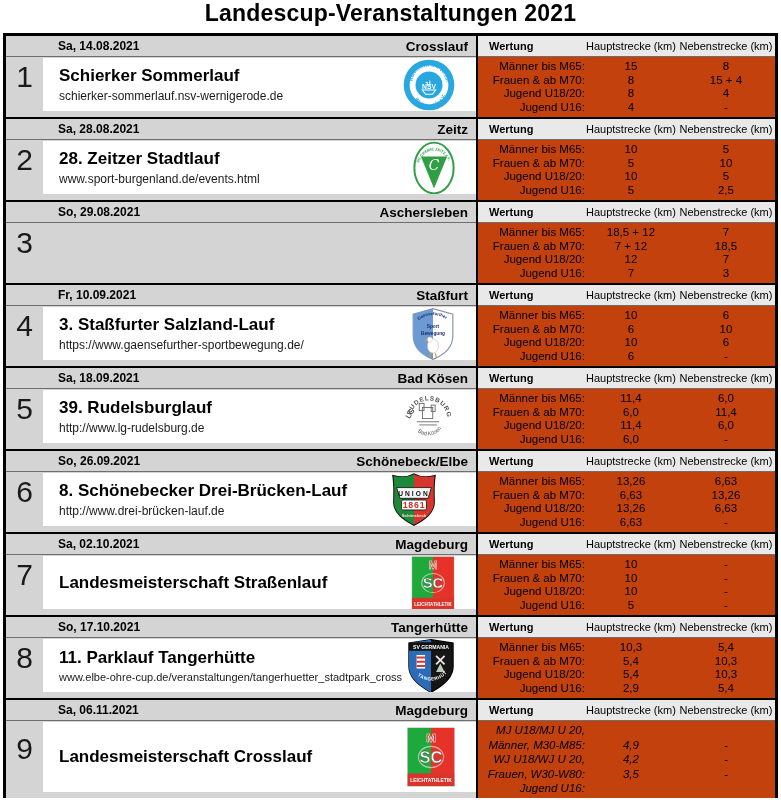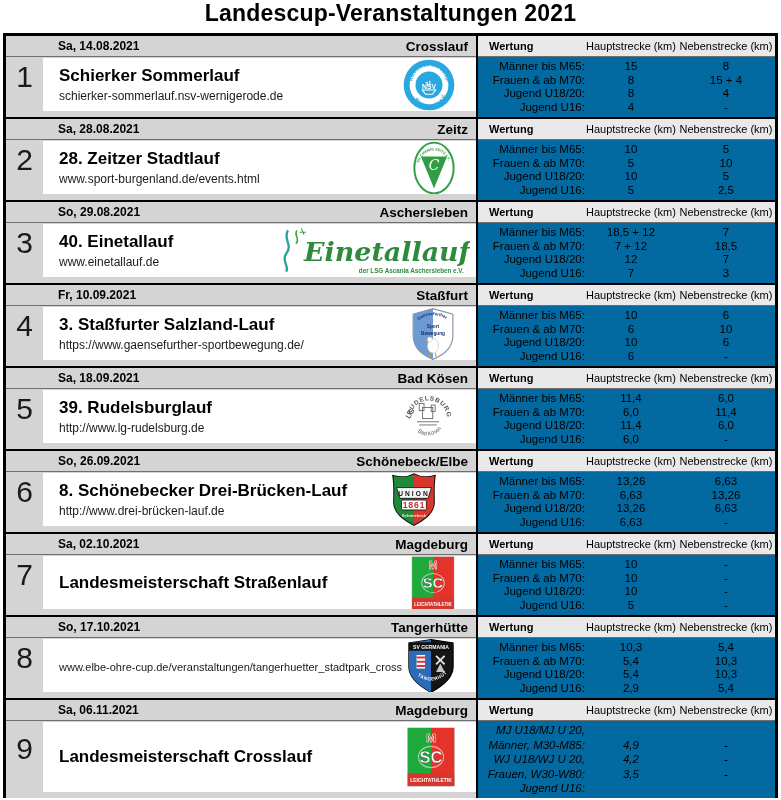--- a/index.html
+++ b/index.html
@@ -34,21 +34,21 @@
   .content{
     position:absolute;left:37px;top:22px;right:0;bottom:6px;background:#fff;
     display:flex;align-items:center;overflow:hidden;
   }
   .txt{flex:1;padding-left:16px;min-width:0;}
   .etitle{font-size:17px;font-weight:bold;white-space:nowrap;}
   .eurl{display:block;font-size:12px;color:#1a1a1a;text-decoration:none;margin-top:3px;white-space:nowrap;}
   .logo{flex:none;display:flex;align-items:center;margin-right:20px;}
   .logo.tight{margin-right:6px;}
   .logo.wide{margin-right:34px;}
-  .right{flex:1;border-left:2px solid #000;background:#0369a1;display:flex;flex-direction:column;min-width:0;}
+  .right{flex:1;border-left:2px solid #000;background:#c2410c;display:flex;flex-direction:column;min-width:0;}
   .rhead{
     height:21px;flex:none;background:#e9e9e9;border-bottom:1px solid #6e6e6e;box-sizing:border-box;
     display:grid;grid-template-columns:36% 31% 33%;align-items:center;font-size:11px;
   }
   .wcol1{font-weight:bold;padding-left:11px;}
   .wcol2,.wcol3{text-align:center;}
   .wbody{
     flex:1;display:flex;flex-direction:column;justify-content:flex-end;
     font-size:11.5px;padding:2px 0;
   }
@@ -177,35 +177,20 @@
         </div>
     </div>
   </div>
 
   <div class="row">
     <div class="left">
       <div class="num">3</div>
       <div class="lhead">
         <span class="date">So, 29.08.2021</span>
         <span class="loc">Aschersleben</span>
-      </div>
-      <div class="content">
-        <div class="txt">
-          <div class="etitle">40. Einetallauf</div>
-          <a class="eurl">www.einetallauf.de</a>
-        </div>
-        <div class="logo tight">
-          <svg width="200" height="52" viewBox="0 0 215 58">
-            <path d="M16,6 C10,16 22,22 14,32 C8,40 18,46 14,52" stroke="#2aa198" fill="none" stroke-width="2.6"></path>
-            <path d="M26,6 C22,12 30,14 25,21" stroke="#3da54a" fill="none" stroke-width="1.8"></path>
-            <path d="M31,4 l3,7 M29,8 l7,0" stroke="#3da54a" stroke-width="1.2"></path>
-            <text x="34" y="40" font-size="30" font-style="italic" font-weight="bold" fill="#2e8b3d" class="scriptface">Einetallauf</text>
-            <text x="212" y="54" text-anchor="end" font-size="7" font-weight="bold" fill="#2e8b3d">der LSG Ascania Aschersleben e.V.</text>
-          </svg>
-        </div>
       </div>
     </div>
     <div class="right">
       <div class="rhead">
         <span class="wcol1">Wertung</span>
         <span class="wcol2">Hauptstrecke (km)</span>
         <span class="wcol3">Nebenstrecke (km)</span>
       </div>
       <div class="wbody">
           <div class="wrow">
@@ -476,20 +461,21 @@
 
   <div class="row">
     <div class="left">
       <div class="num">8</div>
       <div class="lhead">
         <span class="date">So, 17.10.2021</span>
         <span class="loc">Tangerhütte</span>
       </div>
       <div class="content">
         <div class="txt">
+          <div class="etitle">11. Parklauf Tangerhütte</div>
           <a class="eurl" style="font-size:11px">www.elbe-ohre-cup.de/veranstaltungen/tangerhuetter_stadtpark_cross</a>
         </div>
         <div class="logo">
           <svg width="50" height="56" viewBox="0 0 58 66">
             <defs>
                 <clipPath id="tshield">
                   <path d="M29,2 L55,6 V34 Q55,50 29,64 Q3,50 3,34 V6 Z"></path>
                 </clipPath>
               </defs>
             <path d="M29,2 L55,6 V34 Q55,50 29,64 Q3,50 3,34 V6 Z" fill="#161616" stroke="#000" stroke-width="1.5"></path>

